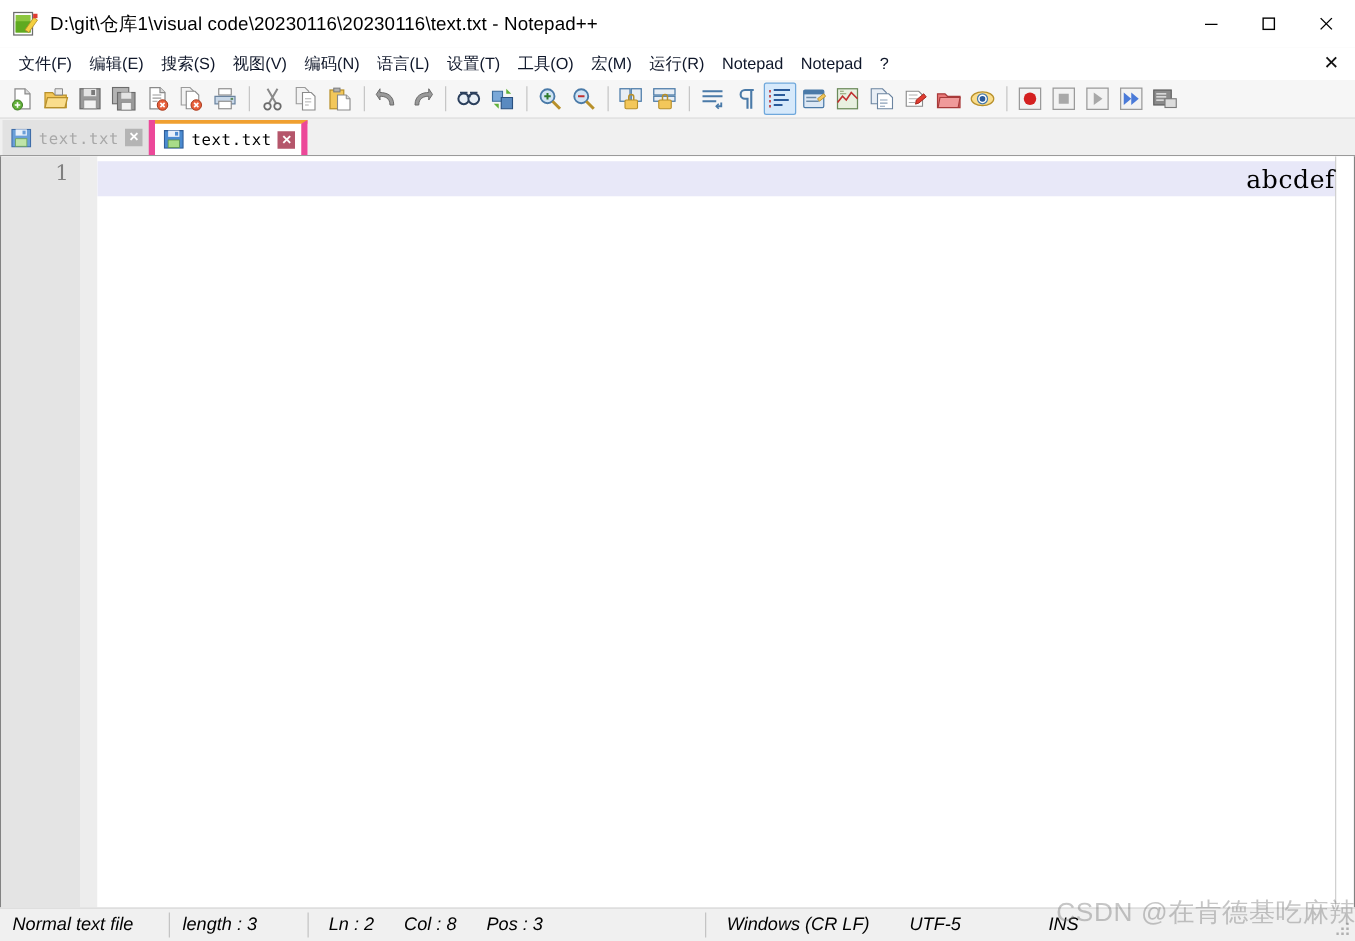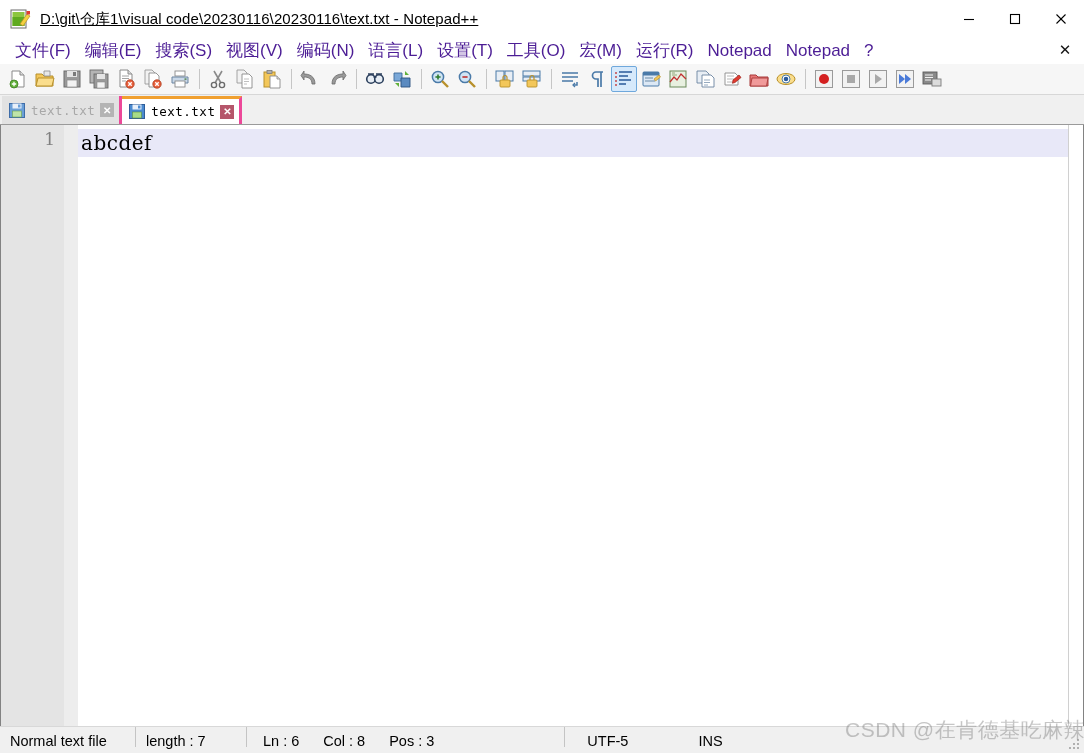--- a/index.html
+++ b/index.html
@@ -20,21 +20,20 @@
   }
 
   
   .titlebar {
     height: 38px;
     background: #ffffff;
     display: flex;
     align-items: center;
     flex: 0 0 38px;
     position: relative;
-    text-decoration: underline;
   }
   .title-icon {
     width: 22px; height: 22px;
     margin-left: 9px; margin-right: 9px;
     position: relative;
     flex: 0 0 22px;
   }
   .title-text {
     font-size: 15px;
     color: #000000;
@@ -55,22 +54,22 @@
   .menubar {
     height: 26px;
     flex: 0 0 26px;
     background: #ffffff;
     display: flex;
     align-items: center;
     padding-left: 8px;
     position: relative;
   }
   .menu-item {
-    font-size: 17px;
-    color: #4c1d95;
+    font-size: 13px;
+    color: #0f172a;
     padding: 3px 7px;
     white-space: nowrap;
     line-height: 18px;
   }
   .menu-close-x {
     position: absolute;
     right: 10px; top: 3px;
     font-size: 15px;
     color: #111;
     width: 18px; text-align: center;
@@ -113,21 +112,21 @@
     padding-left: 2px;
   }
   .tab {
     height: 28px;
     display: flex;
     align-items: center;
     padding: 0 5px 0 7px;
     font-family: "DejaVu Sans Mono", monospace;
     font-size: 12.5px;
     position: relative;
-    border-right: 3px solid #ec4899;
+    border-right: 5px solid #ec4899;
   }
   .tab.inactive {
     background: #e2e2e2;
     color: #a8a8a8;
   }
   .tab.active {
     background: #ffffff;
     color: #000000;
     border-top: 3px solid #f0a030;
   }
@@ -188,38 +187,41 @@
     height: 28px;
     line-height: 28px;
     font-family: "DejaVu Serif", serif;
     font-size: 20px;
     color: #000000;
     padding-left: 3px;
     letter-spacing: 0.5px;
   }
   .code-line.current {
     background: #e8e8f8;
+    text-align: right;
   }
   .v-scroll {
     width: 15px;
     flex: 0 0 15px;
     background: #ffffff;
     border-left: 1px solid #d0d0d0;
   }
 
   
   .statusbar {
     height: 27px;
     flex: 0 0 27px;
     background: #f0f0f0;
     display: flex;
+    align-items: center;
     font-size: 14.5px;
     color: #000000;
     position: relative;
     border-top: 1px solid #d8d8d8;
+    font-style: italic;
   }
   .sb-cell {
     height: 27px;
     display: flex;
     align-items: center;
     white-space: nowrap;
     padding: 0 10px;
   }
   .sb-sep {
     width: 1px; height: 20px;
@@ -586,26 +588,27 @@
     <div class="fold-margin"></div>
     <div class="code-area">
       <div class="code-line current">abcdef</div>
     </div>
     <div class="v-scroll"></div>
   </div>
 
   <div class="statusbar">
     <div class="sb-cell" style="width:135px">Normal text file</div>
     <div class="sb-sep"></div>
-    <div class="sb-cell" style="width:110px">length : 7</div>
+    <div class="sb-cell" style="width:110px">length : 3</div>
     <div class="sb-sep"></div>
-    <div class="sb-cell" style="padding-left:16px">Ln : 6</div>
+    <div class="sb-cell" style="padding-left:16px">Ln : 2</div>
     <div class="sb-cell" style="padding-left:14px">Col : 8</div>
     <div class="sb-cell" style="padding-left:14px">Pos : 3</div>
     <div class="sb-sep" style="margin-left:120px"></div>
+    <div class="sb-cell" style="padding-left:16px">Windows (CR LF)</div>
     <div class="sb-cell" style="padding-left:22px">UTF-5</div>
     <div class="sb-cell" style="padding-left:60px">INS</div>
     <div class="sb-grip">
       <svg width="12" height="12" viewBox="0 0 12 12">
         <g fill="#b0b0b0">
           <rect x="8" y="8" width="2" height="2"></rect>
             <rect x="4" y="8" width="2" height="2"></rect>
             <rect x="0" y="8" width="2" height="2"></rect>
           <rect x="8" y="4" width="2" height="2"></rect>
             <rect x="4" y="4" width="2" height="2"></rect>

